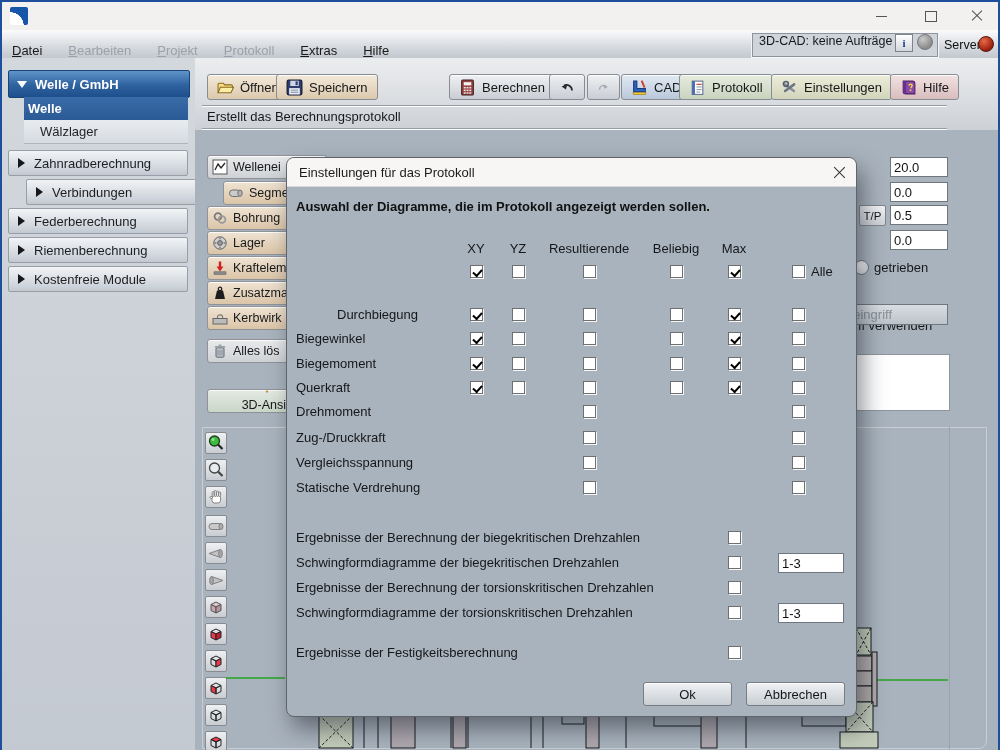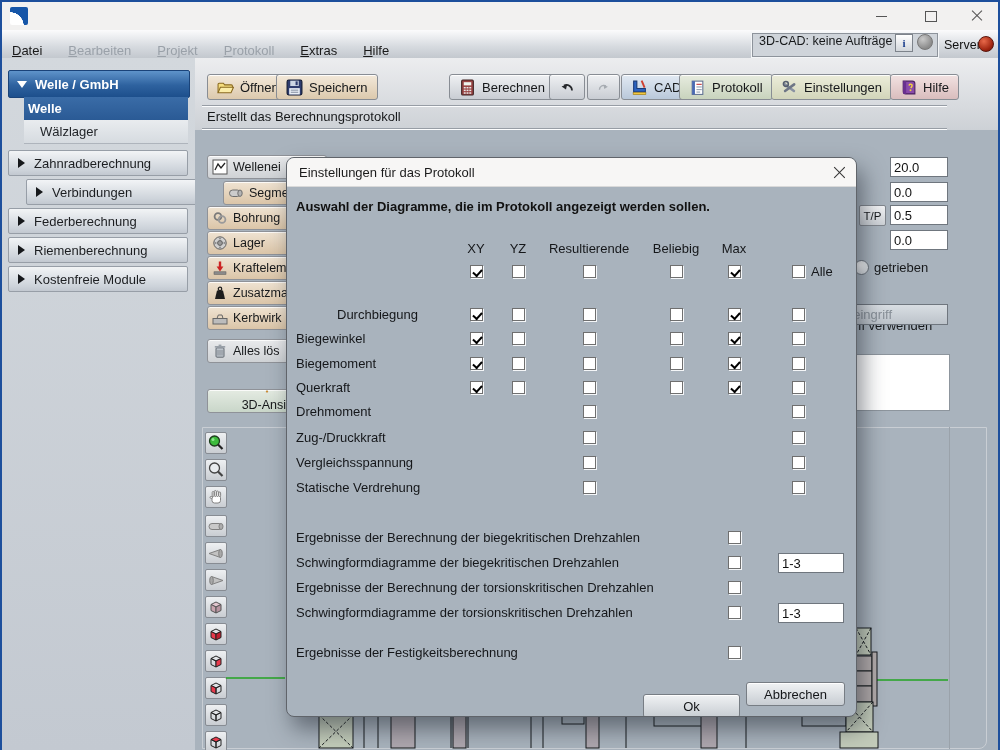--- a/index.html
+++ b/index.html
@@ -551,17 +551,17 @@
     <span class="rowlabel" style="top:422px;">Ergebnisse der Berechnung der torsionskritischen Drehzahlen</span>
     <div class="cb" style="left:441px;top:423px;"></div>
 
     <span class="rowlabel" style="top:447px;">Schwingformdiagramme der torsionskritischen Drehzahlen</span>
     <div class="cb" style="left:441px;top:448px;"></div>
     <input class="tfield" style="left: 491px; top: 445px; width: 66px; height: 20px;" readonly="" value="1-3">
 
     <span class="rowlabel" style="top:487px;">Ergebnisse der Festigkeitsberechnung</span>
     <div class="cb" style="left:441px;top:488px;"></div>
 
-    <div class="dlgbtn" style="left:356px;top:536px;width:97px;">Ok</div>
+    <div class="dlgbtn" style="left:356px;top:524px;width:89px;">Ok</div>
     <div class="dlgbtn" style="left:459px;top:524px;width:99px;">Abbrechen</div>
   </div>
 
 </div>
 
 </body></html>

